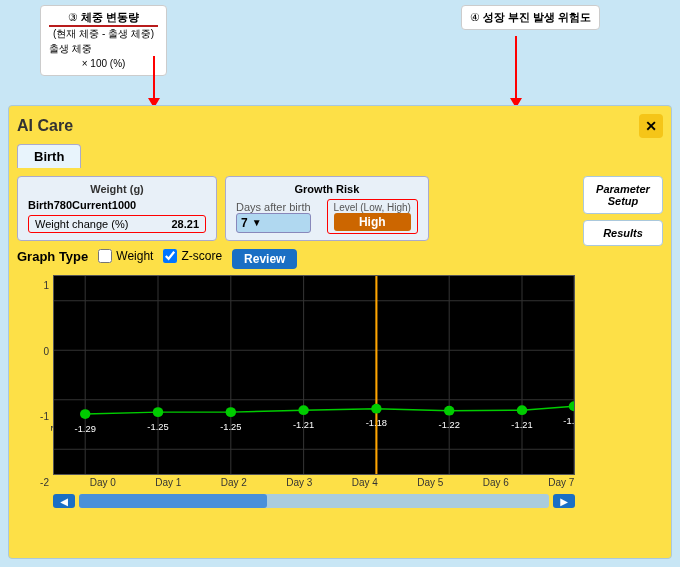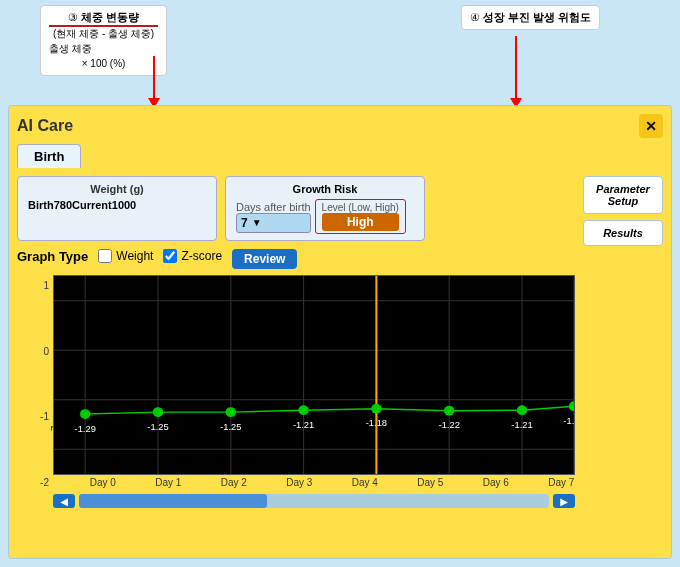--- a/index.html
+++ b/index.html
@@ -180,21 +180,21 @@
     }
     .growth-risk-title {
       font-size: 11px;
       font-weight: bold;
       text-align: center;
       margin-bottom: 4px;
     }
     .risk-fields {
       display: flex;
       align-items: center;
-      gap: 4px;
+      gap: 16px;
       font-size: 11px;
     }
     .days-label { color: #555; }
     .days-selector {
       display: flex;
       align-items: center;
       background: #b0d8f0;
       border: 1px solid #88b;
       border-radius: 3px;
       padding: 2px 4px;
@@ -366,20 +366,24 @@
 
       <div class="info-row">
 
         <div class="info-box">
           <div class="info-box-title">Weight (g)</div>
           <div class="info-fields">
             <span>Birth</span>
             <strong>780</strong>
             <span>Current</span>
             <strong>1000</strong>
+          </div>
+          <div class="weight-change-row">
+            <span>Weight change (%)</span>
+            <span class="value">28.21</span>
           </div>
         </div>
 
         <div class="growth-risk-box">
           <div class="growth-risk-title">Growth Risk</div>
           <div class="risk-fields">
             <div>
               <div class="days-label">Days after birth</div>
               <div class="days-selector">
                 <span>7</span>

